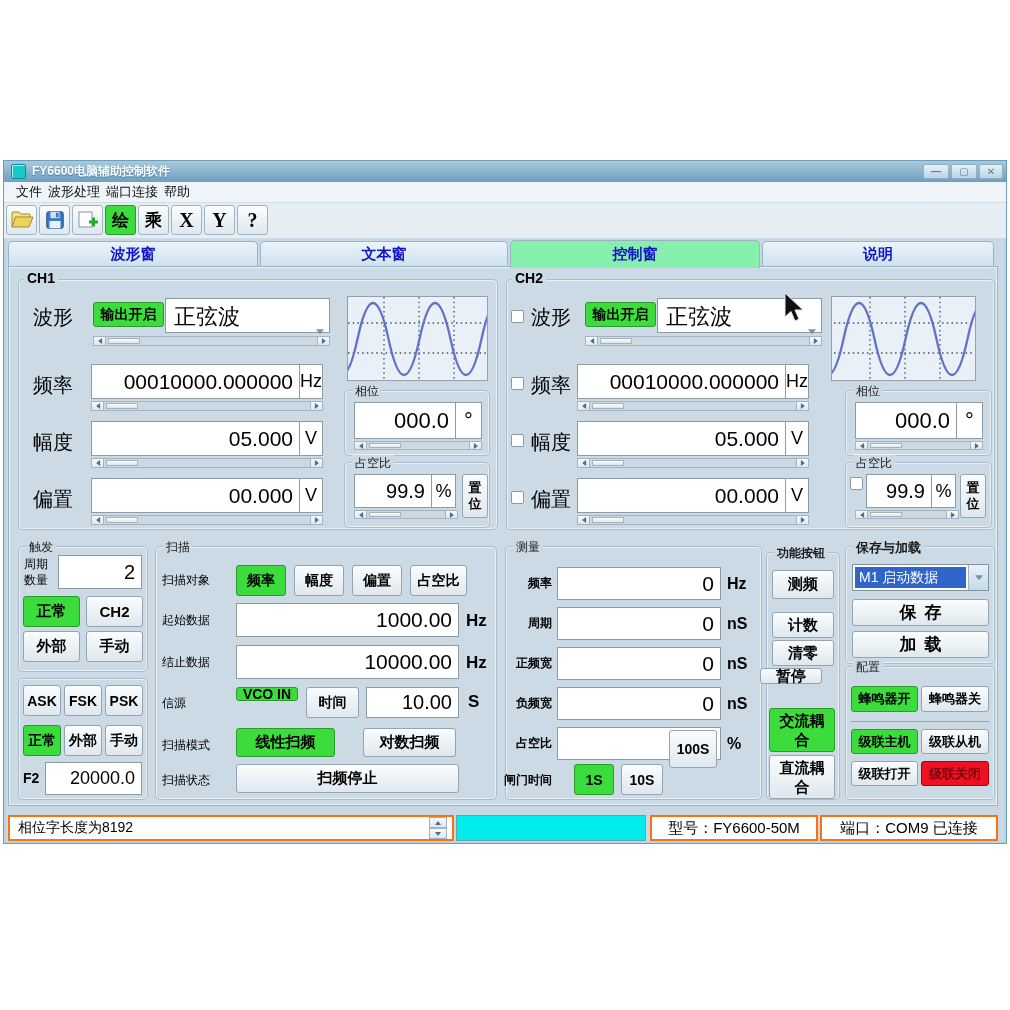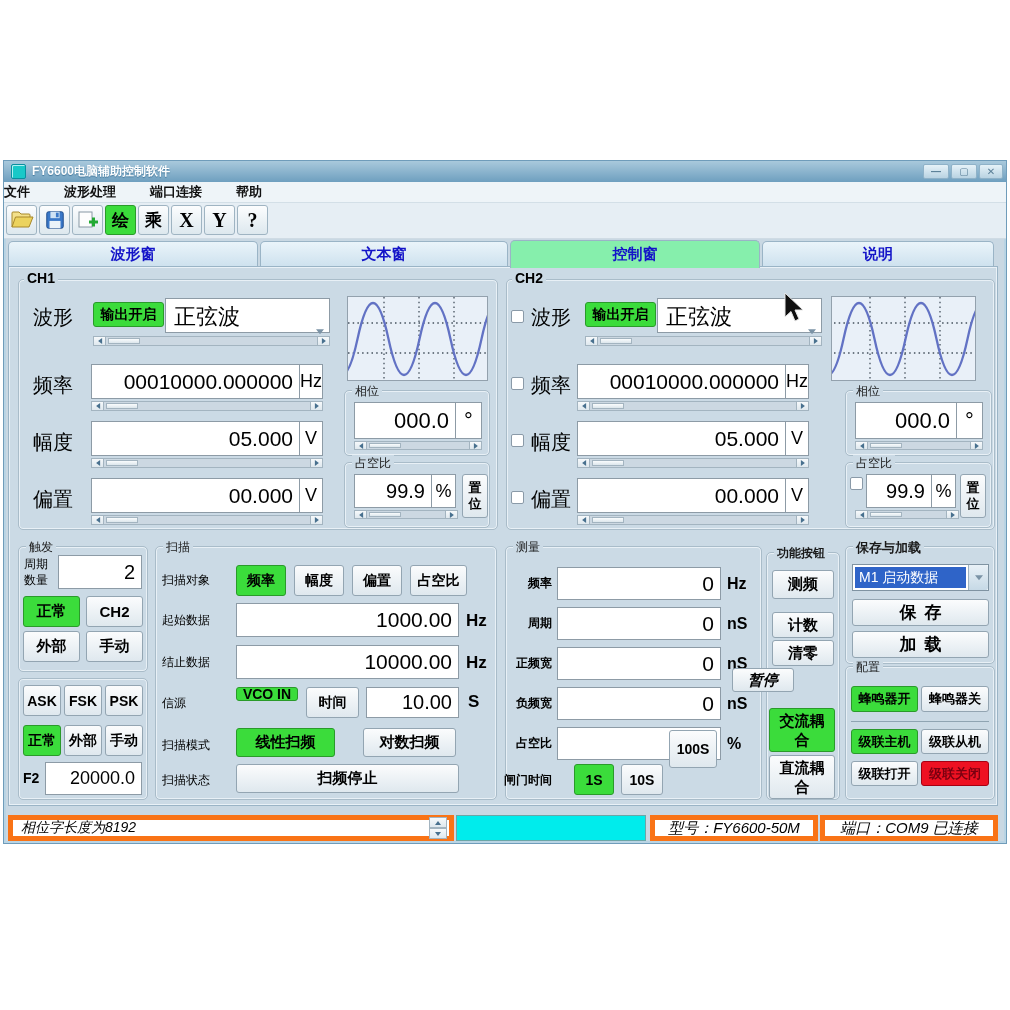--- a/index.html
+++ b/index.html
@@ -4,21 +4,21 @@
 <style>
   html,body{margin:0;padding:0;background:#fff;}
   body{width:1010px;height:1010px;position:relative;font-family:"Liberation Sans","DejaVu Sans",sans-serif;color:#000;overflow:hidden;}
   .abs{position:absolute;box-sizing:border-box;}
   
   .win{left:3px;top:160px;width:1004px;height:684px;background:#c9d8e3;border:1px solid #6f9cba;box-shadow:inset 0 0 0 2px #b9d4e4;}
   .titlebar{left:4px;top:161px;width:1002px;height:21px;background:linear-gradient(#a9c9dc,#6e9fbf);display:flex;align-items:center;}
   .title-icon{width:13px;height:13px;margin:0 6px 0 7px;background:#19c8c8;border:1px solid #0a8f9f;border-radius:2px;box-shadow:inset 1px 1px 0 #aef2f2;}
   .title-text{color:#fff;font-weight:bold;font-size:12px;text-shadow:0 1px 1px #41769a;}
   .wbtn{top:164px;width:26px;height:15px;background:linear-gradient(#e6f2f8,#b9d3e2);border:1px solid #8fb2c8;border-radius:2px;display:flex;align-items:center;justify-content:center;color:#5a7f97;font-size:10px;font-weight:bold;line-height:1;}
-  .menubar{left:4px;top:182px;width:1002px;height:21px;background:#eef4f8;border-bottom:1px solid #d3dfe7;display:flex;align-items:center;gap:34px;font-weight:bold;}
+  .menubar{left:4px;top:182px;width:1002px;height:21px;background:#eef4f8;border-bottom:1px solid #d3dfe7;display:flex;align-items:center;gap:6px;padding-left:12px;}
   .mitem{font-size:13px;color:#111;}
   .toolbar{left:4px;top:203px;width:1002px;height:36px;background:#e6eef4;border-bottom:1px solid #cfdbe4;}
   .tbtn{top:205px;width:31px;height:30px;background:linear-gradient(#fcfdfe,#dde8ee);border:1px solid #9fb4c2;border-radius:3px;display:flex;align-items:center;justify-content:center;}
   .tbtn.green{background:#3bdc3b;border-color:#2a9a2a;}
   .tbtn .ch{font-size:17px;font-weight:bold;}
   .tbtn .lat{font-family:"Liberation Serif","DejaVu Serif",serif;font-size:20px;font-weight:bold;}
   
   .tab{top:241px;height:26px;background:linear-gradient(#eaf4fa,#cde1ee);border:1px solid #9ab4c6;border-bottom:none;border-radius:5px 5px 0 0;display:flex;align-items:center;justify-content:center;color:#1414c8;font-weight:bold;font-size:15px;z-index:2;}
   .tab.active{top:240px;height:28px;background:#86efac;z-index:4;}
   .main{left:8px;top:266px;width:990px;height:540px;background:#cbdae5;border:1px solid #9ab4c6;box-shadow:inset 0 0 0 1px #e9f1f7;z-index:3;}
@@ -42,21 +42,21 @@
   .hs .al,.hs .ar{width:11px;background:linear-gradient(#f6f9fb,#dfe8ee);position:relative;}
   .hs .al{border-right:1px solid #a3b4c0;}
   .hs .ar{border-left:1px solid #a3b4c0;margin-left:auto;}
   .hs .al::after,.hs .ar::after{content:"";position:absolute;top:50%;left:50%;border:3px solid transparent;}
   .hs .al::after{transform:translate(-70%,-50%);border-right:4px solid #48708e;}
   .hs .ar::after{transform:translate(-30%,-50%);border-left:4px solid #48708e;}
   .hs .th{width:30px;margin:1px 0 1px 2px;background:linear-gradient(#fafcfd,#dce6ec);border:1px solid #a3b4c0;}
   .cb{width:13px;height:13px;background:#fff;border:1px solid #8a9aa8;border-radius:2px;z-index:6;}
   .prev{background:#e9f0f8;border:1px solid #93a1ad;z-index:6;}
   .mu{font-weight:bold;font-size:16px;z-index:6;}
-  .sbox{background:#fff;border:5px solid #f97316;display:flex;align-items:center;font-size:14px;z-index:6;font-style:italic;}
+  .sbox{background:#fff;border:2px solid #f97316;display:flex;align-items:center;font-size:14px;z-index:6;}
   .selwrap{background:#fff;border:1px solid #7f93a2;display:flex;align-items:stretch;z-index:6;}
   .sel{flex:1;margin:2px;background:#2f64c8;color:#fff;font-size:14px;display:flex;align-items:center;padding-left:4px;white-space:nowrap;overflow:hidden;}
   .spin{display:flex;flex-direction:column;z-index:7;}
   .spin b{flex:1;background:linear-gradient(#f6f9fb,#dfe8ee);border:1px solid #a3b4c0;position:relative;}
   .spin b.up::after,.spin b.dn::after{content:"";position:absolute;left:50%;top:50%;border:3px solid transparent;}
   .spin b.up::after{transform:translate(-50%,-70%);border-bottom:4px solid #48708e;}
   .spin b.dn::after{transform:translate(-50%,-30%);border-top:4px solid #48708e;}
   .sep{background:#8fa4b2;z-index:6;}
 </style>
 </head>
@@ -333,21 +333,21 @@
 <div class="abs b green" style="left:574px;top:764px;width:40px;height:31px;">1S</div>
 <div class="abs b" style="left:621px;top:764px;width:42px;height:31px;">10S</div>
 <div class="abs b" style="left:669px;top:730px;width:48px;height:38px;">100S</div>
 
 <div class="abs group" style="left:766px;top:552px;width:74px;height:248px;">
   <span class="glabel" style="font-weight:bold;">功能按钮</span>
 </div>
 <div class="abs b" style="left:772px;top:570px;width:62px;height:29px;font-size:15px;">测频</div>
 <div class="abs b" style="left:772px;top:612px;width:62px;height:26px;font-size:15px;">计数</div>
 <div class="abs b" style="left:772px;top:640px;width:62px;height:26px;font-size:15px;">清零</div>
-<div class="abs b" style="left:732px;top:668px;width:62px;height:24px;font-size:15px;font-style:italic;">暂停</div>
+<div class="abs b" style="left:760px;top:668px;width:62px;height:16px;font-size:15px;">暂停</div>
 <div class="abs b green" style="left:769px;top:708px;width:66px;height:44px;font-size:15px;line-height:1.3;padding:0 3px;">交流耦合</div>
 <div class="abs b" style="left:769px;top:755px;width:66px;height:44px;font-size:15px;line-height:1.3;padding:0 3px;">直流耦合</div>
 
 <div class="abs group" style="left:845px;top:546px;width:150px;height:118px;">
   <span class="glabel" style="font-size:13px;font-weight:bold;">保存与加载</span>
 </div>
 <div class="abs selwrap" style="left:852px;top:564px;width:137px;height:27px;">
   <span class="sel">M1 启动数据</span>
   <span class="ca"></span>
 </div>

